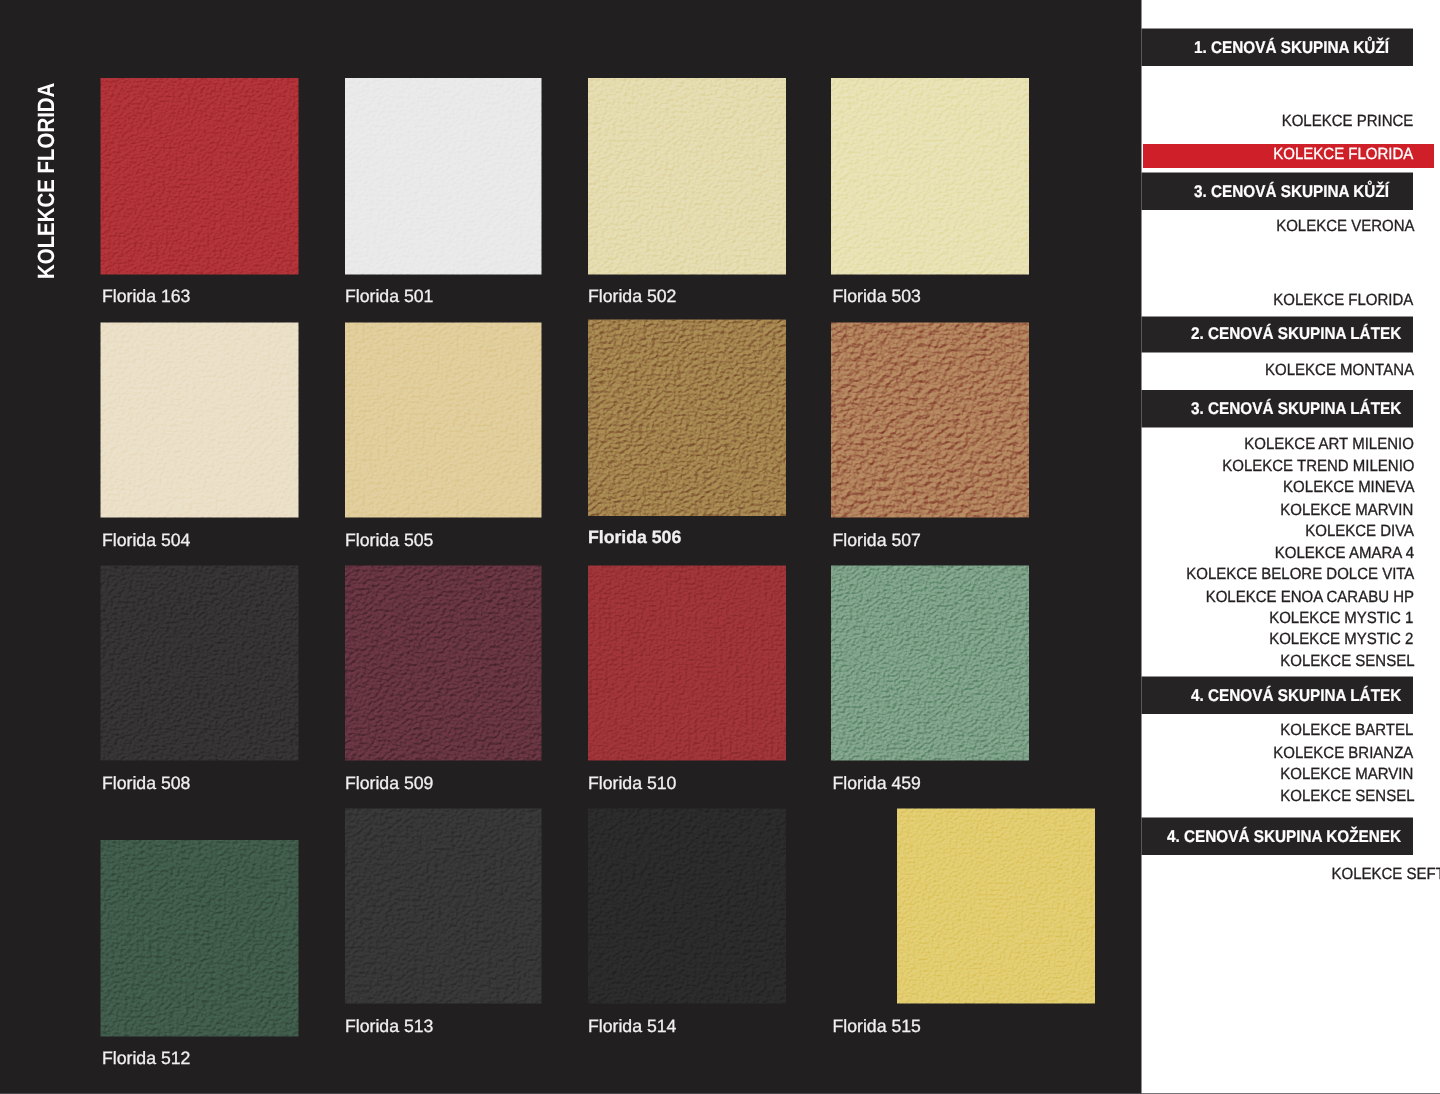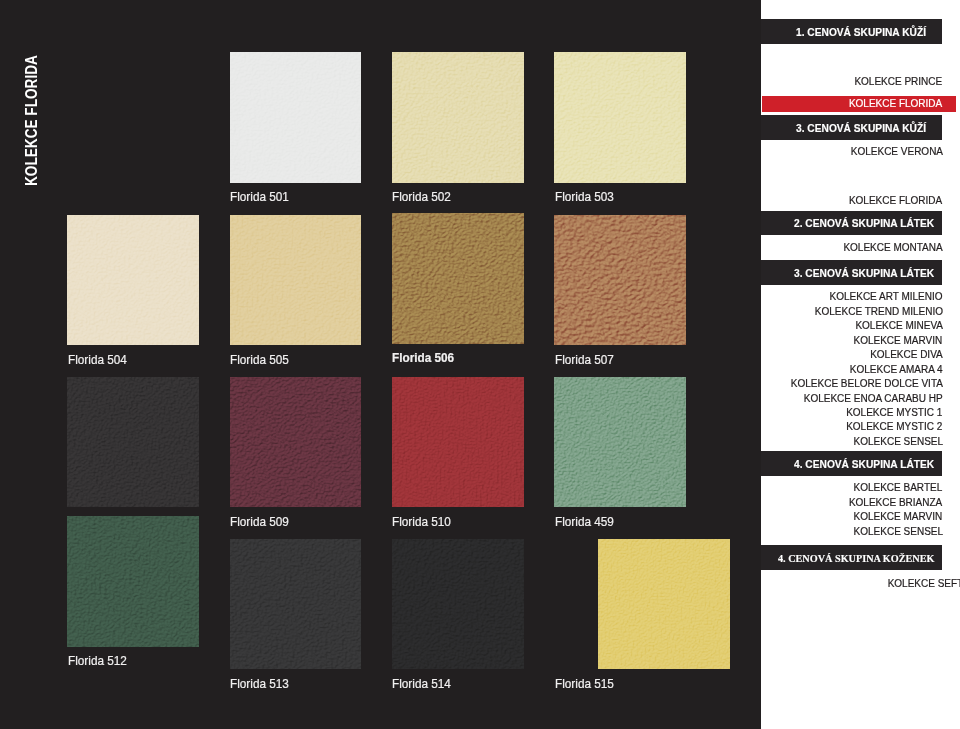--- a/index.html
+++ b/index.html
@@ -257,20 +257,26 @@
           </feComponentTransfer>
         </filter>
       </defs>
   </svg>
 
   <div id="sidebar-title">
     <span>KOLEKCE FLORIDA</span>
   </div>
 
   <div id="swatch-grid">
+      <div class="swatch-cell" style="left: 67.4px; top: 52.3px;">
+        <div class="swatch-chip" style="background:#B03238">
+          <div class="tex" style="filter:url(#tex0_0);mix-blend-mode:overlay;opacity:1"></div>
+        </div>
+        <div class="swatch-label">Florida 163</div>
+      </div>
       <div class="swatch-cell" style="left: 229.7px; top: 52.3px;">
         <div class="swatch-chip" style="background:#E9EAE9">
           <div class="tex" style="filter:url(#tex0_1);mix-blend-mode:overlay;opacity:1"></div>
         </div>
         <div class="swatch-label">Florida 501</div>
       </div>
       <div class="swatch-cell" style="left: 392px; top: 52.3px;">
         <div class="swatch-chip" style="background:#E5DCB0">
           <div class="tex" style="filter:url(#tex0_2);mix-blend-mode:overlay;opacity:1"></div>
         </div>
@@ -323,21 +329,21 @@
           <div class="tex" style="filter:url(#tex2_2);mix-blend-mode:overlay;opacity:1"></div>
         </div>
         <div class="swatch-label">Florida 510</div>
       </div>
       <div class="swatch-cell" style="left: 554.3px; top: 376.7px;">
         <div class="swatch-chip" style="background:#7CA087">
           <div class="tex" style="filter:url(#tex2_3);mix-blend-mode:overlay;opacity:1"></div>
         </div>
         <div class="swatch-label">Florida 459</div>
       </div>
-      <div class="swatch-cell" style="left: 67.4px; top: 516px; text-align: right;">
+      <div class="swatch-cell" style="left: 67.4px; top: 560px; text-align: right;">
         <div class="swatch-chip" style="background:#3F5B4A">
           <div class="tex" style="filter:url(#tex3_0);mix-blend-mode:overlay;opacity:1"></div>
         </div>
         <div class="swatch-label">Florida 512</div>
       </div>
       <div class="swatch-cell" style="left: 229.7px; top: 538.9px;">
         <div class="swatch-chip" style="background:#363637">
           <div class="tex" style="filter:url(#tex3_1);mix-blend-mode:overlay;opacity:1"></div>
         </div>
         <div class="swatch-label">Florida 513</div>
@@ -426,21 +432,21 @@
       </div>
       <div class="pg-item" style="top: 496.81px;">
         <span>KOLEKCE BRIANZA</span>
       </div>
       <div class="pg-item" style="top: 511.27px;">
         <span>KOLEKCE MARVIN</span>
       </div>
       <div class="pg-item" style="top: 525.73px;">
         <span>KOLEKCE SENSEL</span>
       </div>
-      <div class="pg-heading" style="top: 545.1px; font-family: Liberation Serif, serif;">
+      <div class="pg-heading" style="top: 545.1px;">
         <span style="left: 17.1362px;">4. CENOVÁ SKUPINA KOŽENEK</span>
       </div>
       <div class="pg-item" style="top: 578px; margin-left: 35px;">
         <span>KOLEKCE SEFTON</span>
       </div>
     </div>
 
 </div>
 
 </body></html>

